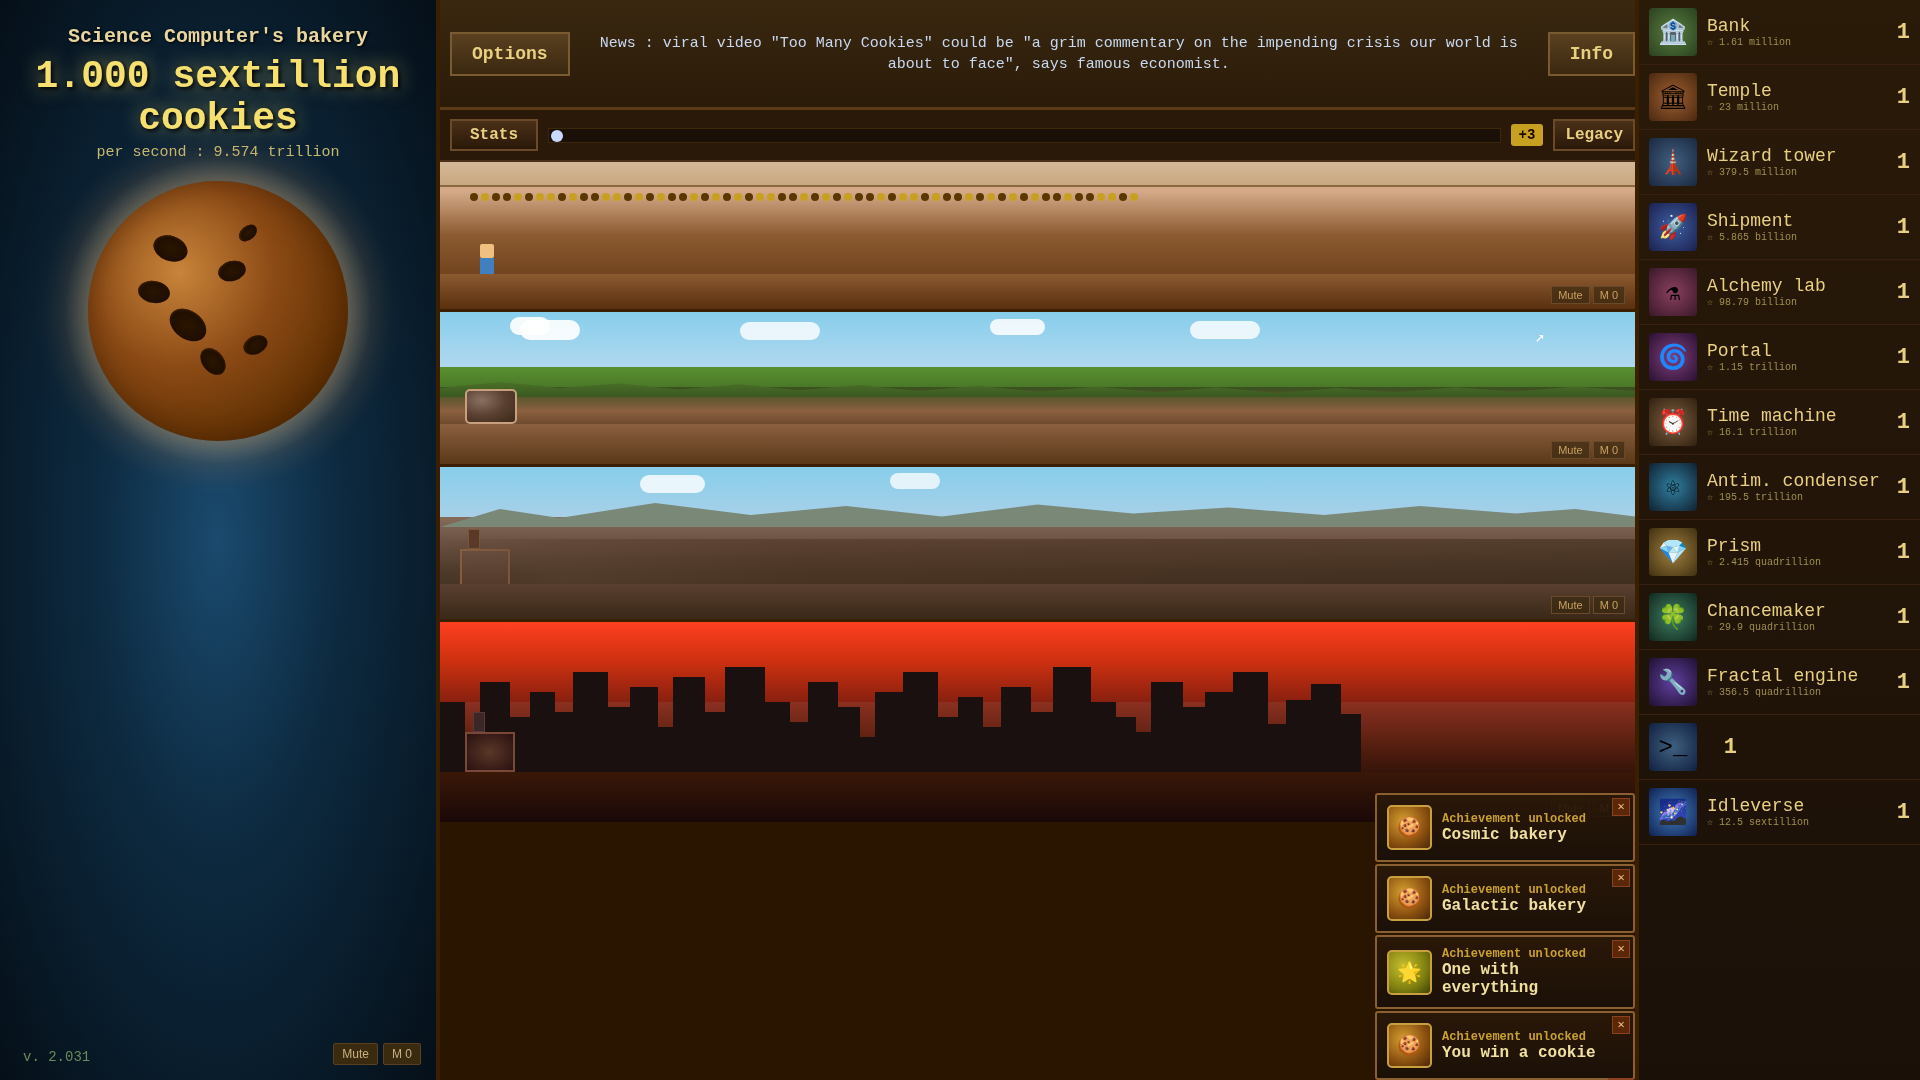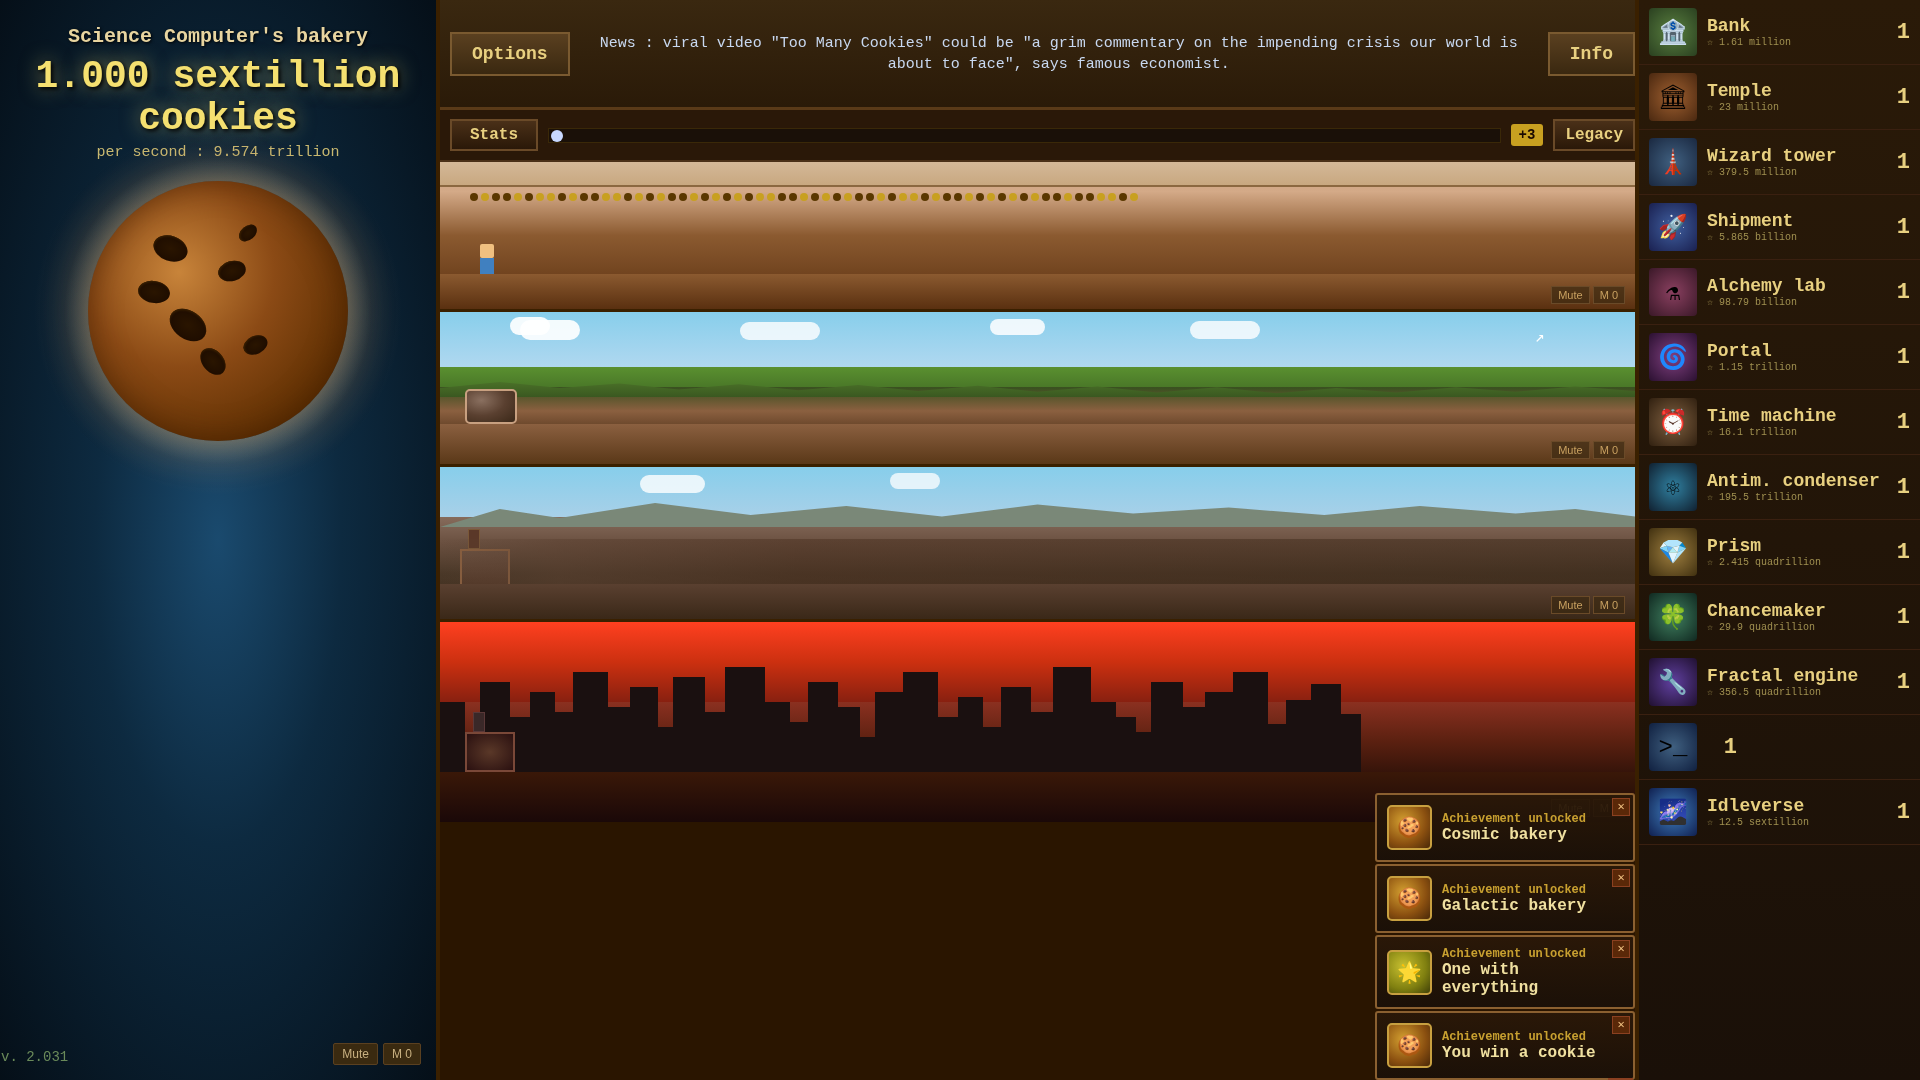--- a/index.html
+++ b/index.html
@@ -93,21 +93,21 @@
       border-radius: 50%;
       background: radial-gradient(ellipse, transparent 30%, #d4a06022 45%, #c8906015 55%, transparent 65%);
       top: -70px;
       left: -70px;
       pointer-events: none;
     }
 
     #version {
       position: absolute;
       bottom: 15px;
-      left: 1px;
+      left: 23px;
       color: #6a8a5a;
       font-size: 14px;
     }
 
     #mute-bottom {
       position: absolute;
       bottom: 15px;
       right: 15px;
       display: flex;
       gap: 5px;
@@ -509,21 +509,21 @@
       font-size: 24px;
     }
 
     .building-info {
       flex: 1;
     }
 
     .building-name {
       color: #e8d080;
       font-size: 18px;
-      font-weight: bold;
+      font-weight: normal;
     }
 
     .building-cost {
       color: #a09050;
       font-size: 10px;
     }
 
     .building-count {
       color: #e8d080;
       font-size: 22px;

